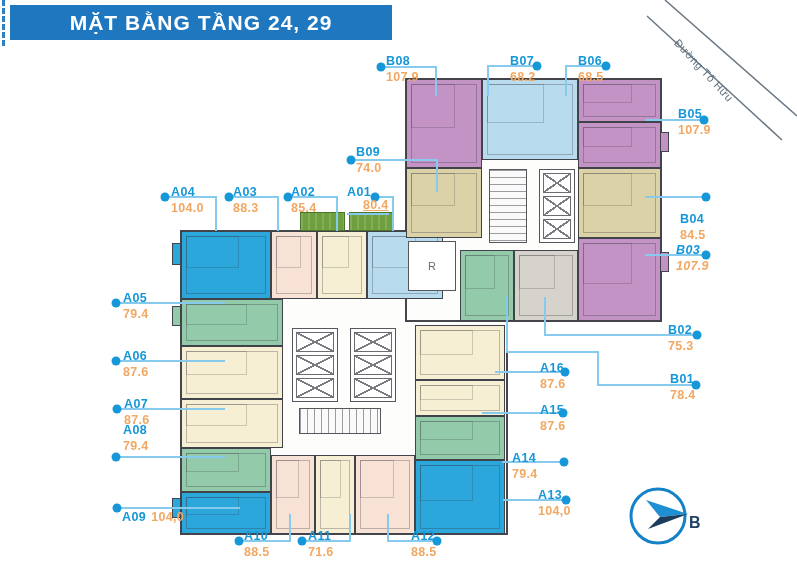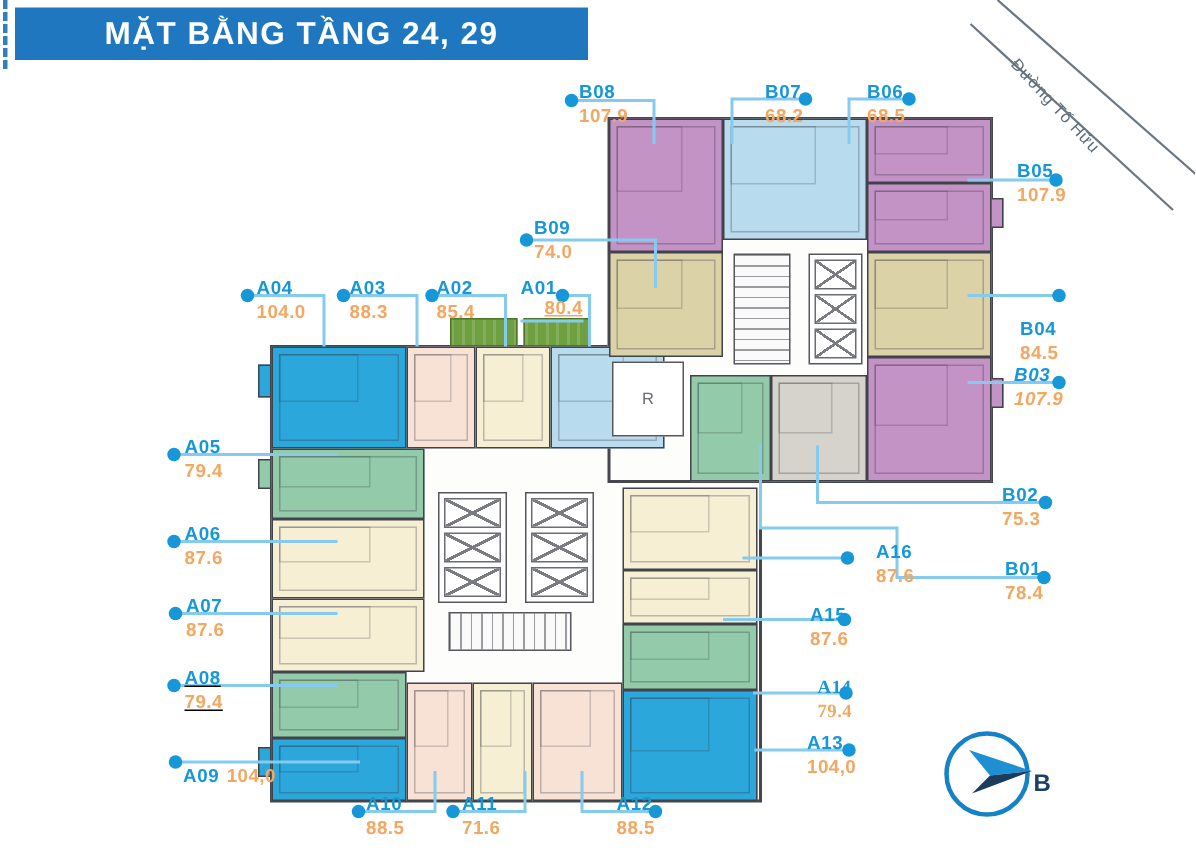--- a/index.html
+++ b/index.html
@@ -203,21 +203,21 @@
         <span class="val">79.4</span>
       </div>
       <div class="plan-label" style="left: 123px; top: 350px;">
         <span class="name">A06</span>
         <span class="val">87.6</span>
       </div>
       <div class="plan-label" style="left: 124px; top: 398px;">
         <span class="name">A07</span>
         <span class="val">87.6</span>
       </div>
-      <div class="plan-label" style="left: 123px; top: 446px; text-decoration: underline;">
+      <div class="plan-label" style="left: 123px; top: 424px;">
         <span class="name">A08</span>
         <span class="val">79.4</span>
       </div>
       <div class="plan-label inline u-A09" style="left: 122px; top: 511px;">
         <span class="name">A09</span>
         <span class="val">104,0</span>
       </div>
       <div class="plan-label" style="left: 244px; top: 530px;">
         <span class="name">A10</span>
         <span class="val">88.5</span>
@@ -227,29 +227,29 @@
         <span class="val">71.6</span>
       </div>
       <div class="plan-label" style="left: 411px; top: 530px;">
         <span class="name">A12</span>
         <span class="val">88.5</span>
       </div>
       <div class="plan-label" style="left: 538px; top: 489px;">
         <span class="name">A13</span>
         <span class="val">104,0</span>
       </div>
-      <div class="plan-label" style="left: 545px; top: 452px; font-family: Liberation Serif, serif;">
+      <div class="plan-label" style="left: 512px; top: 452px;">
         <span class="name">A14</span>
         <span class="val">79.4</span>
       </div>
       <div class="plan-label" style="left: 540px; top: 404px;">
         <span class="name">A15</span>
         <span class="val">87.6</span>
       </div>
-      <div class="plan-label" style="left: 540px; top: 362px; margin-left: 44px;">
+      <div class="plan-label" style="left: 540px; top: 362px;">
         <span class="name">A16</span>
         <span class="val">87.6</span>
       </div>
       <div class="plan-label" style="left: 670px; top: 373px;">
         <span class="name">B01</span>
         <span class="val">78.4</span>
       </div>
       <div class="plan-label" style="left: 668px; top: 324px;">
         <span class="name">B02</span>
         <span class="val">75.3</span>

